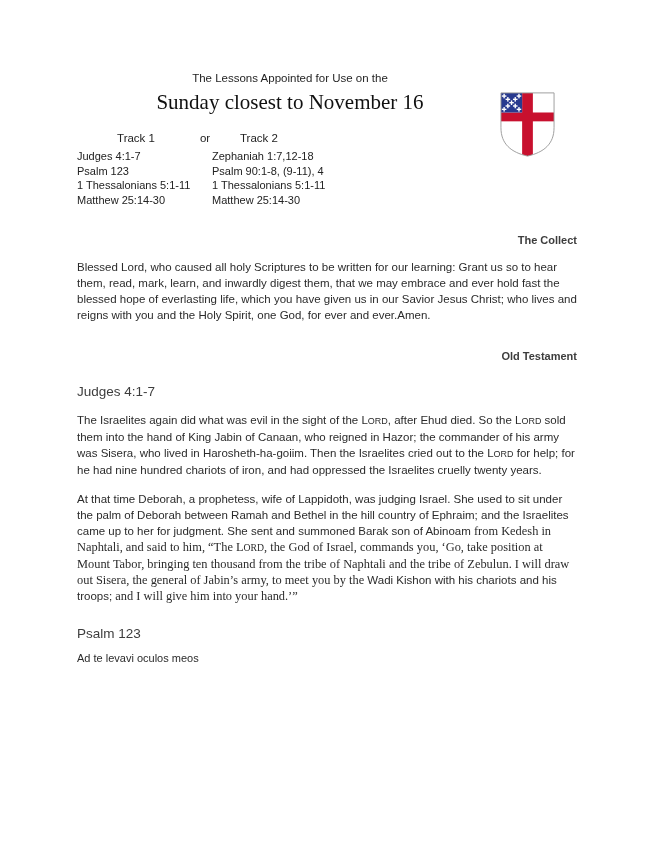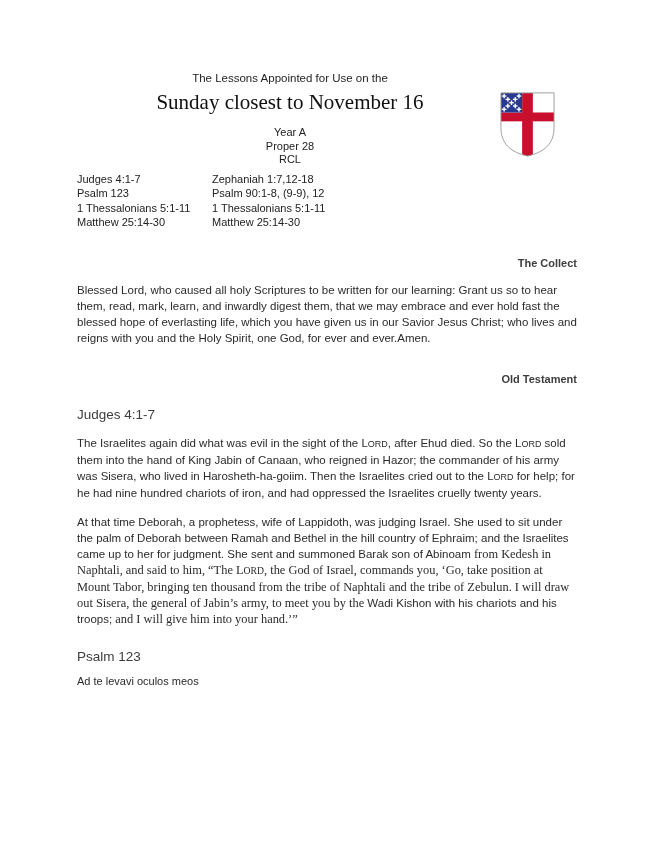--- a/index.html
+++ b/index.html
@@ -130,38 +130,38 @@
       </g>
       <path d="M3,3 L87,3 L87,58 C87,84 71,97 45,103 C19,97 3,84 3,58 Z" fill="none" stroke-width="1.5" stroke="#9A9A9A"></path>
     </svg>
   </div>
 
   <div class="content">
 
     <div class="center-block">
       <div class="header-line">The Lessons Appointed for Use on the</div>
       <div class="doc-title">Sunday closest to November 16</div>
-      <div class="subtitle-block">
-        <div>Year A</div>
-        <div>Proper 28</div>
-        <div>RCL</div>
-      </div>
     </div>
 
+    <div class="track-header-row">
+      <span class="th1">Track 1</span>
+      <span class="th-or">or</span>
+      <span class="th2">Track 2</span>
+    </div>
 
     <div class="track-items-row">
       <div class="track-col-1">
         <div>Judges 4:1-7</div>
         <div>Psalm 123</div>
         <div>1 Thessalonians 5:1-11</div>
         <div>Matthew 25:14-30</div>
       </div>
       <div class="track-col-2">
         <div>Zephaniah 1:7,12-18</div>
-        <div>Psalm 90:1-8, (9-9), 12</div>
+        <div>Psalm 90:1-8, (9-11), 4</div>
         <div>1 Thessalonians 5:1-11</div>
         <div>Matthew 25:14-30</div>
       </div>
     </div>
 
     <div class="section-heading">The Collect</div>
     <p class="body-text">Blessed Lord, who caused all holy Scriptures to be written for our learning: Grant us so to hear them, read, mark, learn, and inwardly digest them, that we may embrace and ever hold fast the blessed hope of everlasting life, which you have given us in our Savior Jesus Christ; who lives and reigns with you and the Holy Spirit, one God, for ever and ever.Amen.</p>
 
     <div class="section-heading">Old Testament</div>
     <div class="sub-heading">Judges 4:1-7</div>

